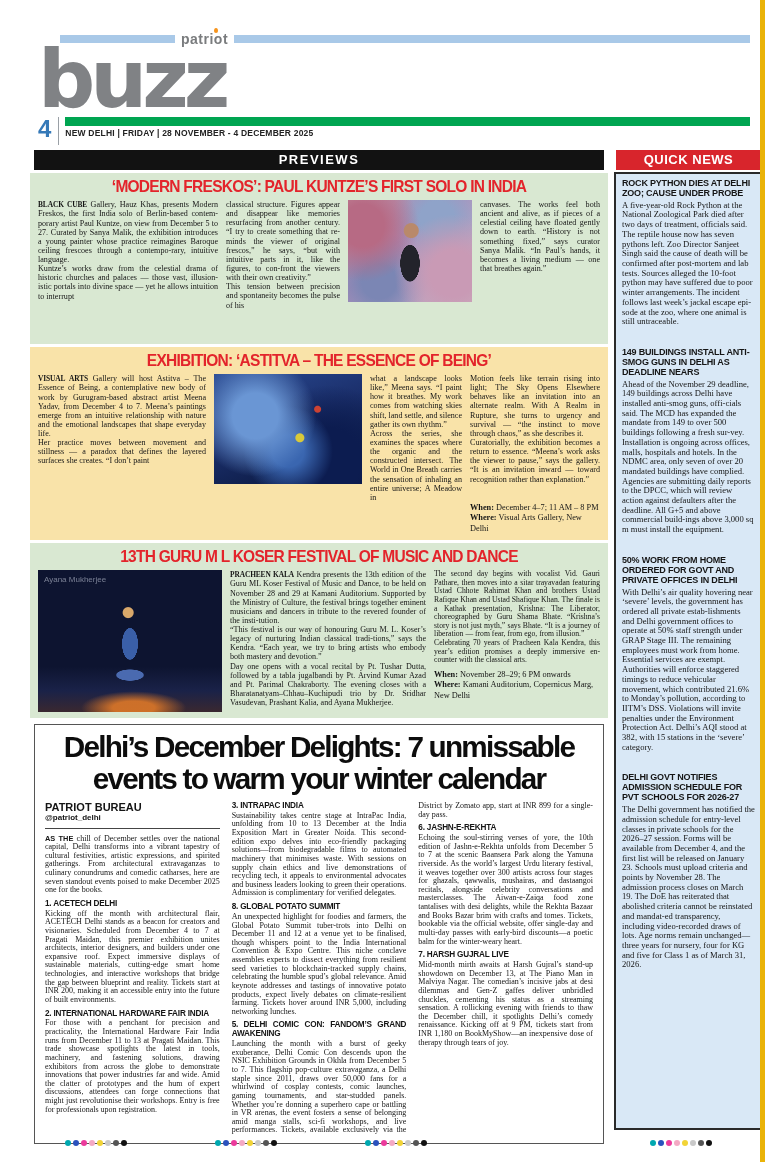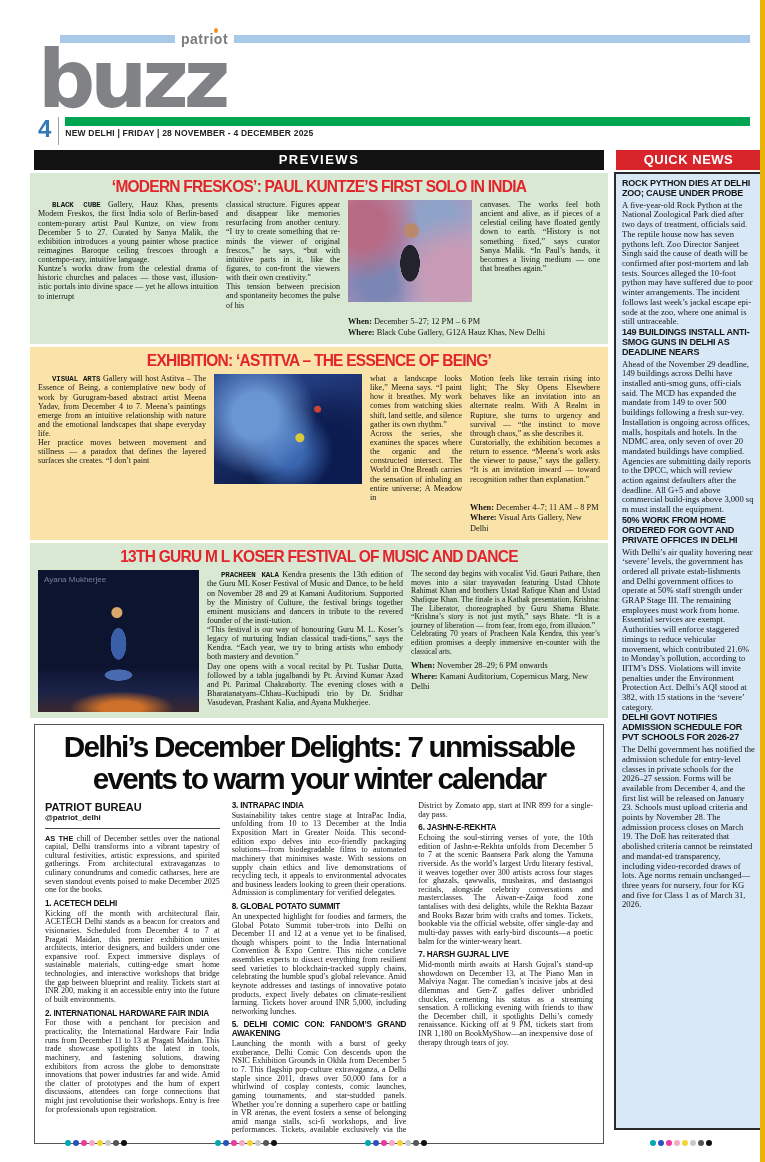--- a/index.html
+++ b/index.html
@@ -36,21 +36,21 @@
                   height:20px; margin:0 4px; letter-spacing:1.5px; }
 
   .article { padding:4px 8px 6px; margin-top:3px; }
   .art-green { background:#d9e8d2; }
   .art-yellow { background:#f9e3a9; }
   .art-title { color:#e3242b; font-family:"Liberation Sans",sans-serif; font-weight:bold; font-size:16.5px;
                text-align:center; letter-spacing:-0.8px; transform:scaleX(0.94); transform-origin:center;
                white-space:nowrap; margin-bottom:4px; }
 
   .body-text { font-size:8.1px; line-height:1.13; text-align:justify; white-space:pre-line; }
-  .lead-in { font-family:Liberation Mono, monospace; font-weight:bold; font-size:7.4px; letter-spacing:-0.1px;margin-left:14px; }
+  .lead-in { font-family:Liberation Serif, serif; font-weight:bold; font-size:7.4px; letter-spacing:-0.1px; }
   .ww { font-size:8.3px; line-height:1.25; }
   .ww-lbl { font-weight:bold; }
 
   
   .art1-grid { display:grid; grid-template-columns:180px 114px 124px 1fr; grid-template-rows:1fr auto;
                gap:2px 8px; height:138px; overflow:hidden; }
   .a1c1 { grid-area:1/1/3/2; } .a1c2 { grid-area:1/2/3/3; }
   .a1img { grid-area:1/3/2/4; } .a1c3 { grid-area:1/4/2/5; } .a1ww { grid-area:2/3/3/5; }
   .photo-kuntze { width:124px; height:102px;
     background:
@@ -73,21 +73,21 @@
       radial-gradient(circle 3px at 70% 32%, #cc4233 0 3px, transparent 4px),
       radial-gradient(circle at 28% 38%, #6a96d4 0 18%, transparent 48%),
       radial-gradient(circle at 50% 70%, #3a66b0 0 15%, transparent 42%),
       radial-gradient(circle at 78% 78%, #0c1c50 0 22%, transparent 52%),
       linear-gradient(160deg,#2a4a92,#1b2f6b 45%,#10204e 75%,#0b1740); }
 
   
   .art3-cols { display:flex; gap:8px; height:142px; overflow:hidden; }
   .a3c1 { width:196px; } .a3c2 { flex:1; }
   .a3c1 .body-text, .a3c2 .body-text { font-size:7.7px; line-height:1.12; }
-  .photo-koser { width:161px; height:142px; flex:none; position:relative;
+  .photo-koser { width:184px; height:142px; flex:none; position:relative;
     background:
       radial-gradient(ellipse 70px 22px at 52% 97%, rgba(222,120,40,0.9) 0 30%, rgba(222,120,40,0) 75%),
       radial-gradient(circle 5px at 49% 30%, #d9a86a 0 5px, transparent 6px),
       radial-gradient(ellipse 13px 26px at 50% 52%, #3a5fa8 0 60%, transparent 62%),
       radial-gradient(ellipse 22px 9px at 50% 74%, #4a6ab0 0 60%, transparent 65%),
       linear-gradient(180deg,#0d1430 0 68%,#1a2248 85%,#3a2830); }
   .photo-label { position:absolute; top:5px; left:6px; color:rgba(210,215,230,0.55);
                  font-family:"Liberation Sans",sans-serif; font-size:8px; }
 
   
@@ -103,21 +103,21 @@
   .intro-lead { font-family:"Liberation Sans",sans-serif; font-weight:bold; font-size:7.4px; }
   .event-title { font-family:"Liberation Sans",sans-serif; font-weight:bold; font-size:8.2px;
                  letter-spacing:-0.2px; margin:5px 0 1px; break-after:avoid; }
   .event-body, .feature-intro { white-space:pre-line; }
 
   
   .qn-header { background:#d8252c; color:#fff; text-align:center; height:20px;
                font-family:"Liberation Sans",sans-serif; font-weight:bold; font-size:13px; line-height:20px;
                letter-spacing:0.5px; margin:0 2px; }
   .qn-box { border:2px solid #2a2a2a; background:#d9e8f6; padding:5px 6px; margin-top:2px; height:958px; overflow:hidden; }
-  .qn-item + .qn-item { margin-top:1px; }
+  .qn-item + .qn-item { margin-top:21px; }
   .qn-title { font-family:"Liberation Sans",sans-serif; font-weight:bold; font-size:9px; line-height:1.1;
               letter-spacing:-0.2px; margin-bottom:2px; }
   .qn-body { font-size:8.6px; line-height:1.13; text-align:left; white-space:pre-line; }
 
   
   .reg-row { position:absolute; bottom:14px; left:0; right:0; height:8px; }
   .reg-group { position:absolute; display:flex; gap:2px; }
   .reg-group.g1 { left:65px; } .reg-group.g2 { left:215px; } .reg-group.g3 { left:365px; } .reg-group.g4 { left:650px; }
   .reg-dot { width:6px; height:6px; border-radius:50%; }
 </style>
@@ -152,24 +152,20 @@
 
       <div class="article art-green">
         <div class="art-title">‘MODERN FRESKOS’: PAUL KUNTZE’S FIRST SOLO IN INDIA</div>
         <div class="art1-grid">
           <div class="body-text a1c1"><span class="lead-in">BLACK CUBE</span><span> Gallery, Hauz Khas, presents Modern Freskos, the first India solo of Berlin-based contem-porary artist Paul Kuntze, on view from December 5 to 27. Curated by Sanya Malik, the exhibition introduces a young painter whose practice reimagines Baroque ceiling frescoes through a contempo-rary, intuitive language.
 Kuntze’s works draw from the celestial drama of historic churches and palaces — those vast, illusion-istic portals into divine space — yet he allows intuition to interrupt</span></div>
           <div class="body-text a1c2">classical structure. Figures appear and disappear like memories resurfacing from another century. “I try to create something that re-minds the viewer of original frescos,” he says, “but with intuitive parts in it, like the figures, to con-front the viewers with their own creativity.”
 This tension between precision and spontaneity becomes the pulse of his</div>
           <div class="a1img photo-kuntze"></div>
           <div class="body-text a1c3">canvases. The works feel both ancient and alive, as if pieces of a celestial ceiling have floated gently down to earth. “History is not something fixed,” says curator Sanya Malik. “In Paul’s hands, it becomes a living medium — one that breathes again.”</div>
-          <div class="ww a1ww">
-            <div><span class="ww-lbl">When:</span> <span>December 5–27; 12 PM – 6 PM</span></div>
-            <div><span class="ww-lbl">Where:</span> <span>Black Cube Gallery, G12A Hauz Khas, New Delhi</span></div>
-          </div>
         </div>
       </div>
 
       <div class="article art-yellow">
         <div class="art-title">EXHIBITION: ‘ASTITVA – THE ESSENCE OF BEING’</div>
         <div class="art2-cols">
           <div class="body-text a2c1"><span class="lead-in">VISUAL ARTS</span><span> Gallery will host Astitva – The Essence of Being, a contemplative new body of work by Gurugram-based abstract artist Meena Yadav, from December 4 to 7. Meena’s paintings emerge from an intuitive relationship with nature and the emotional landscapes that shape everyday life.
 Her practice moves between movement and stillness — a paradox that defines the layered surfaces she creates. “I don’t paint</span></div>
           <div class="photo-astitva"></div>
           <div class="body-text a2c2">what a landscape looks like,” Meena says. “I paint how it breathes. My work comes from watching skies shift, land settle, and silence gather its own rhythm.”

